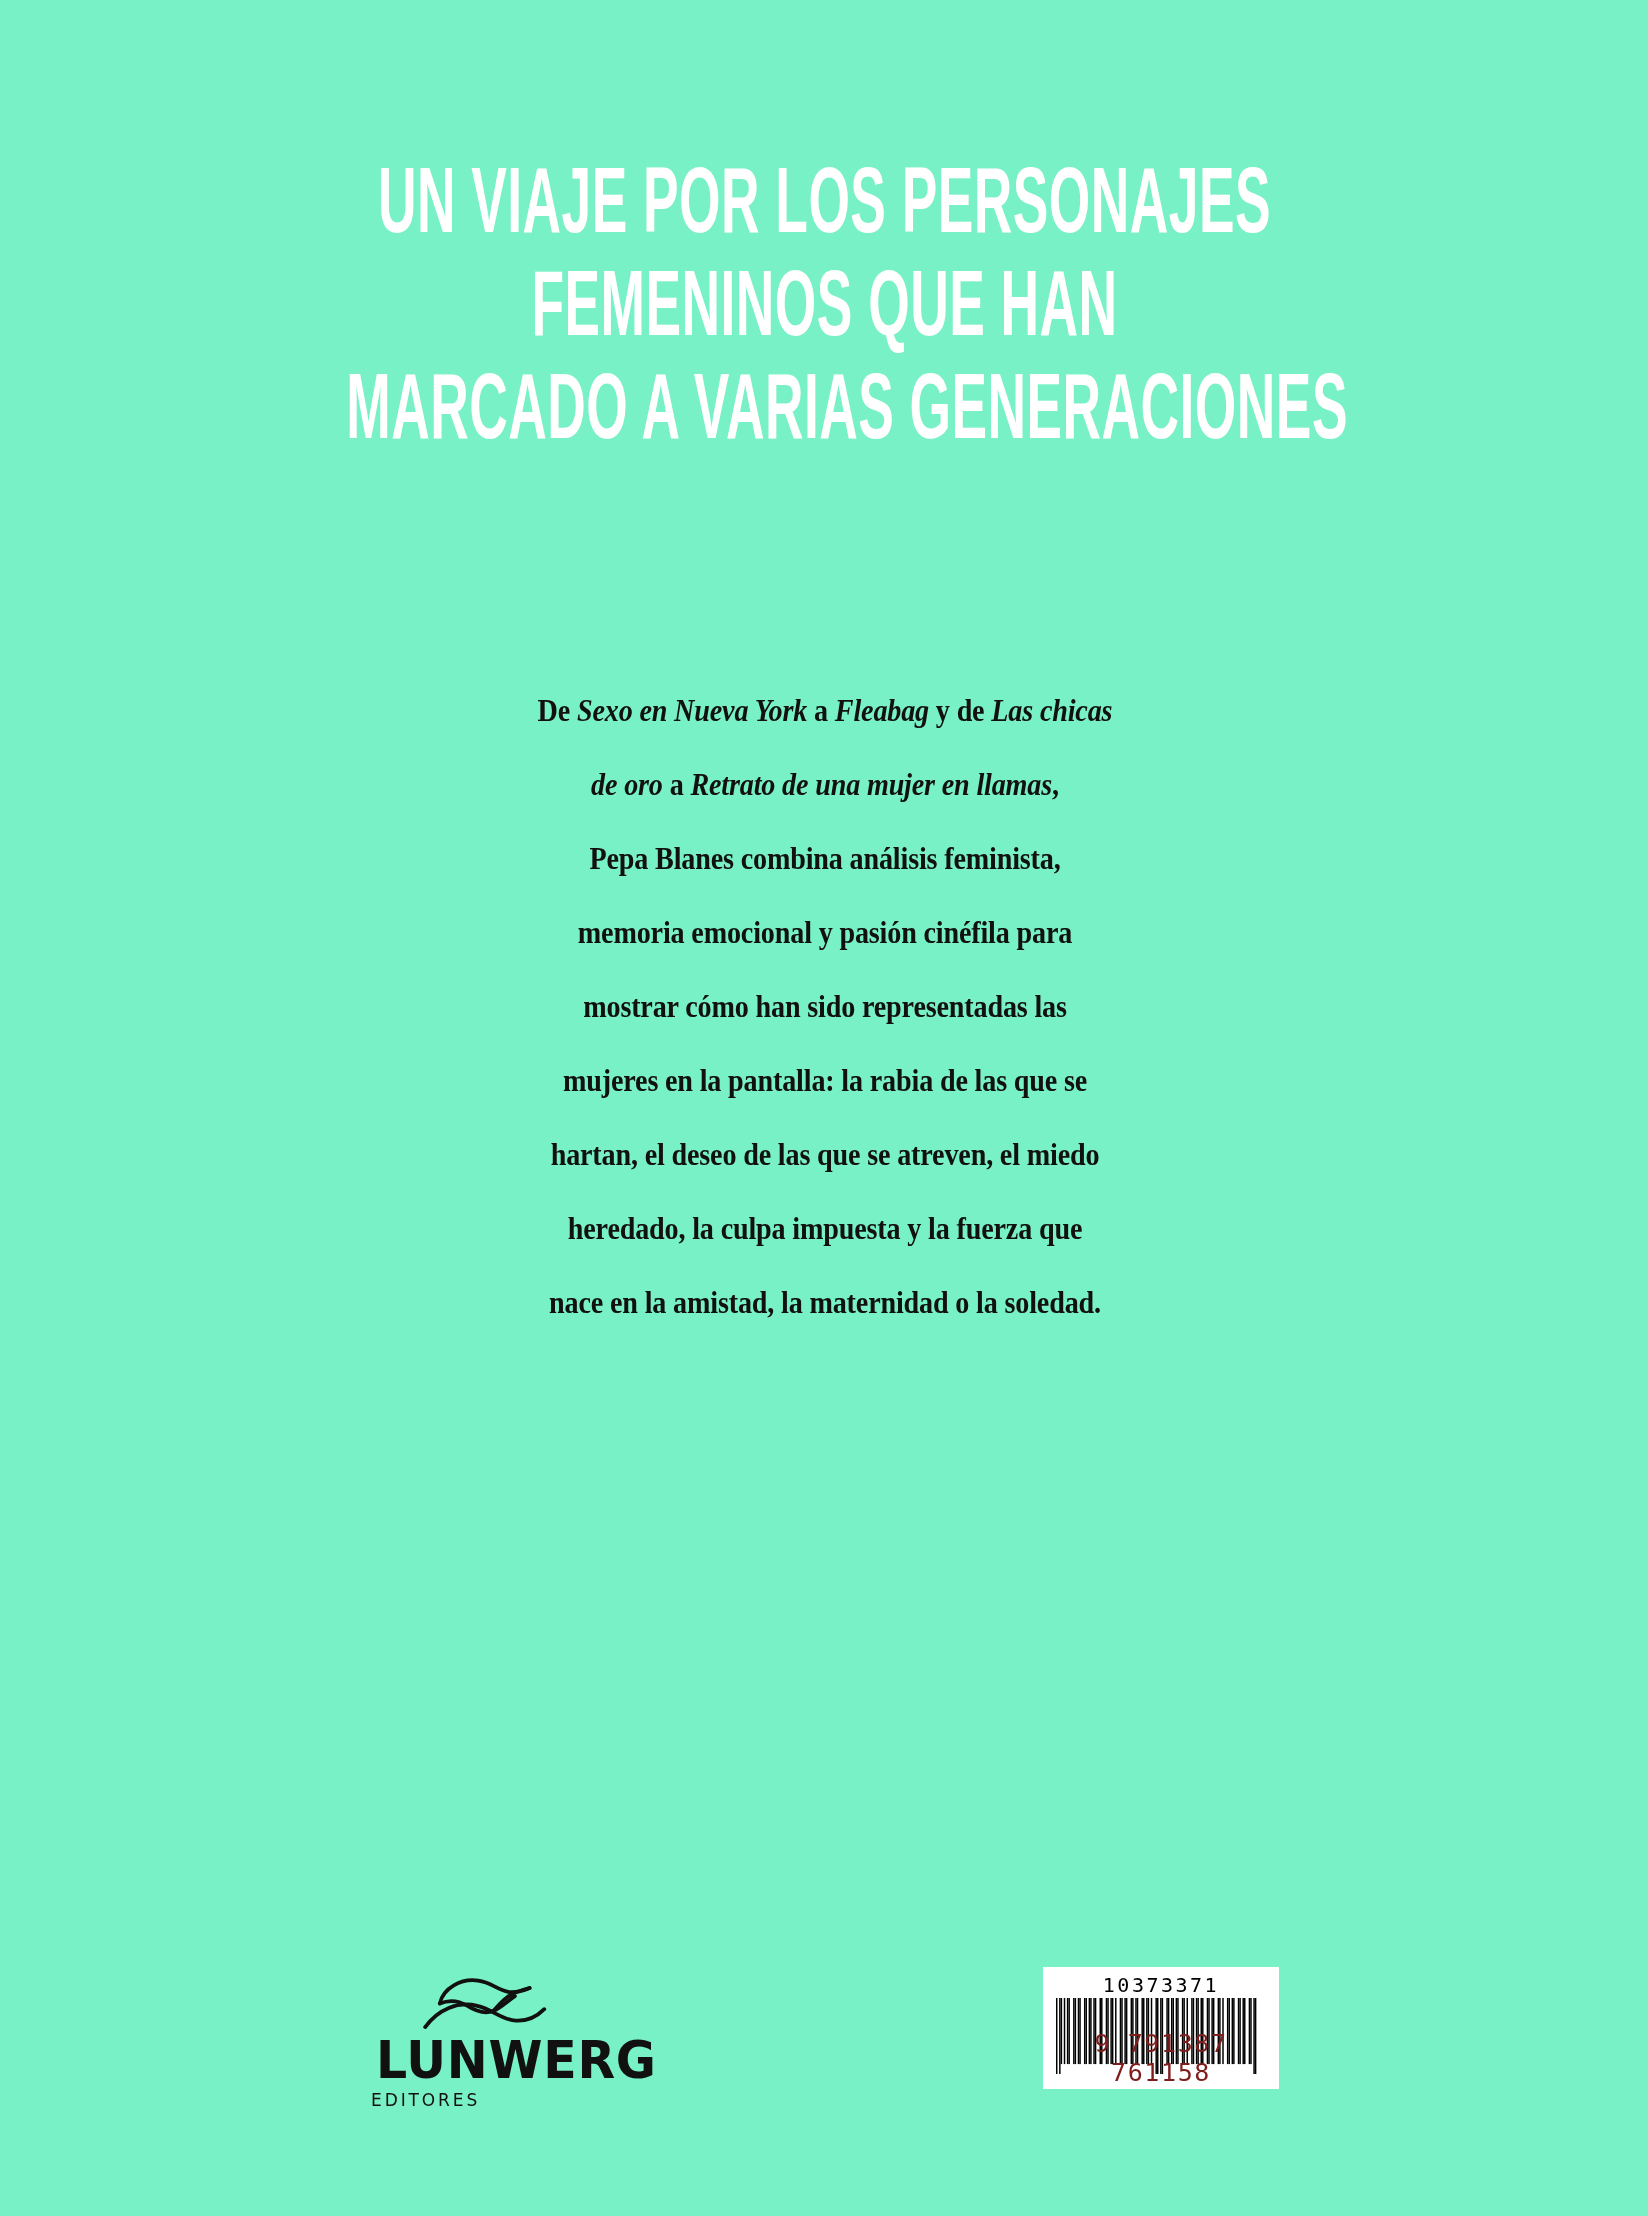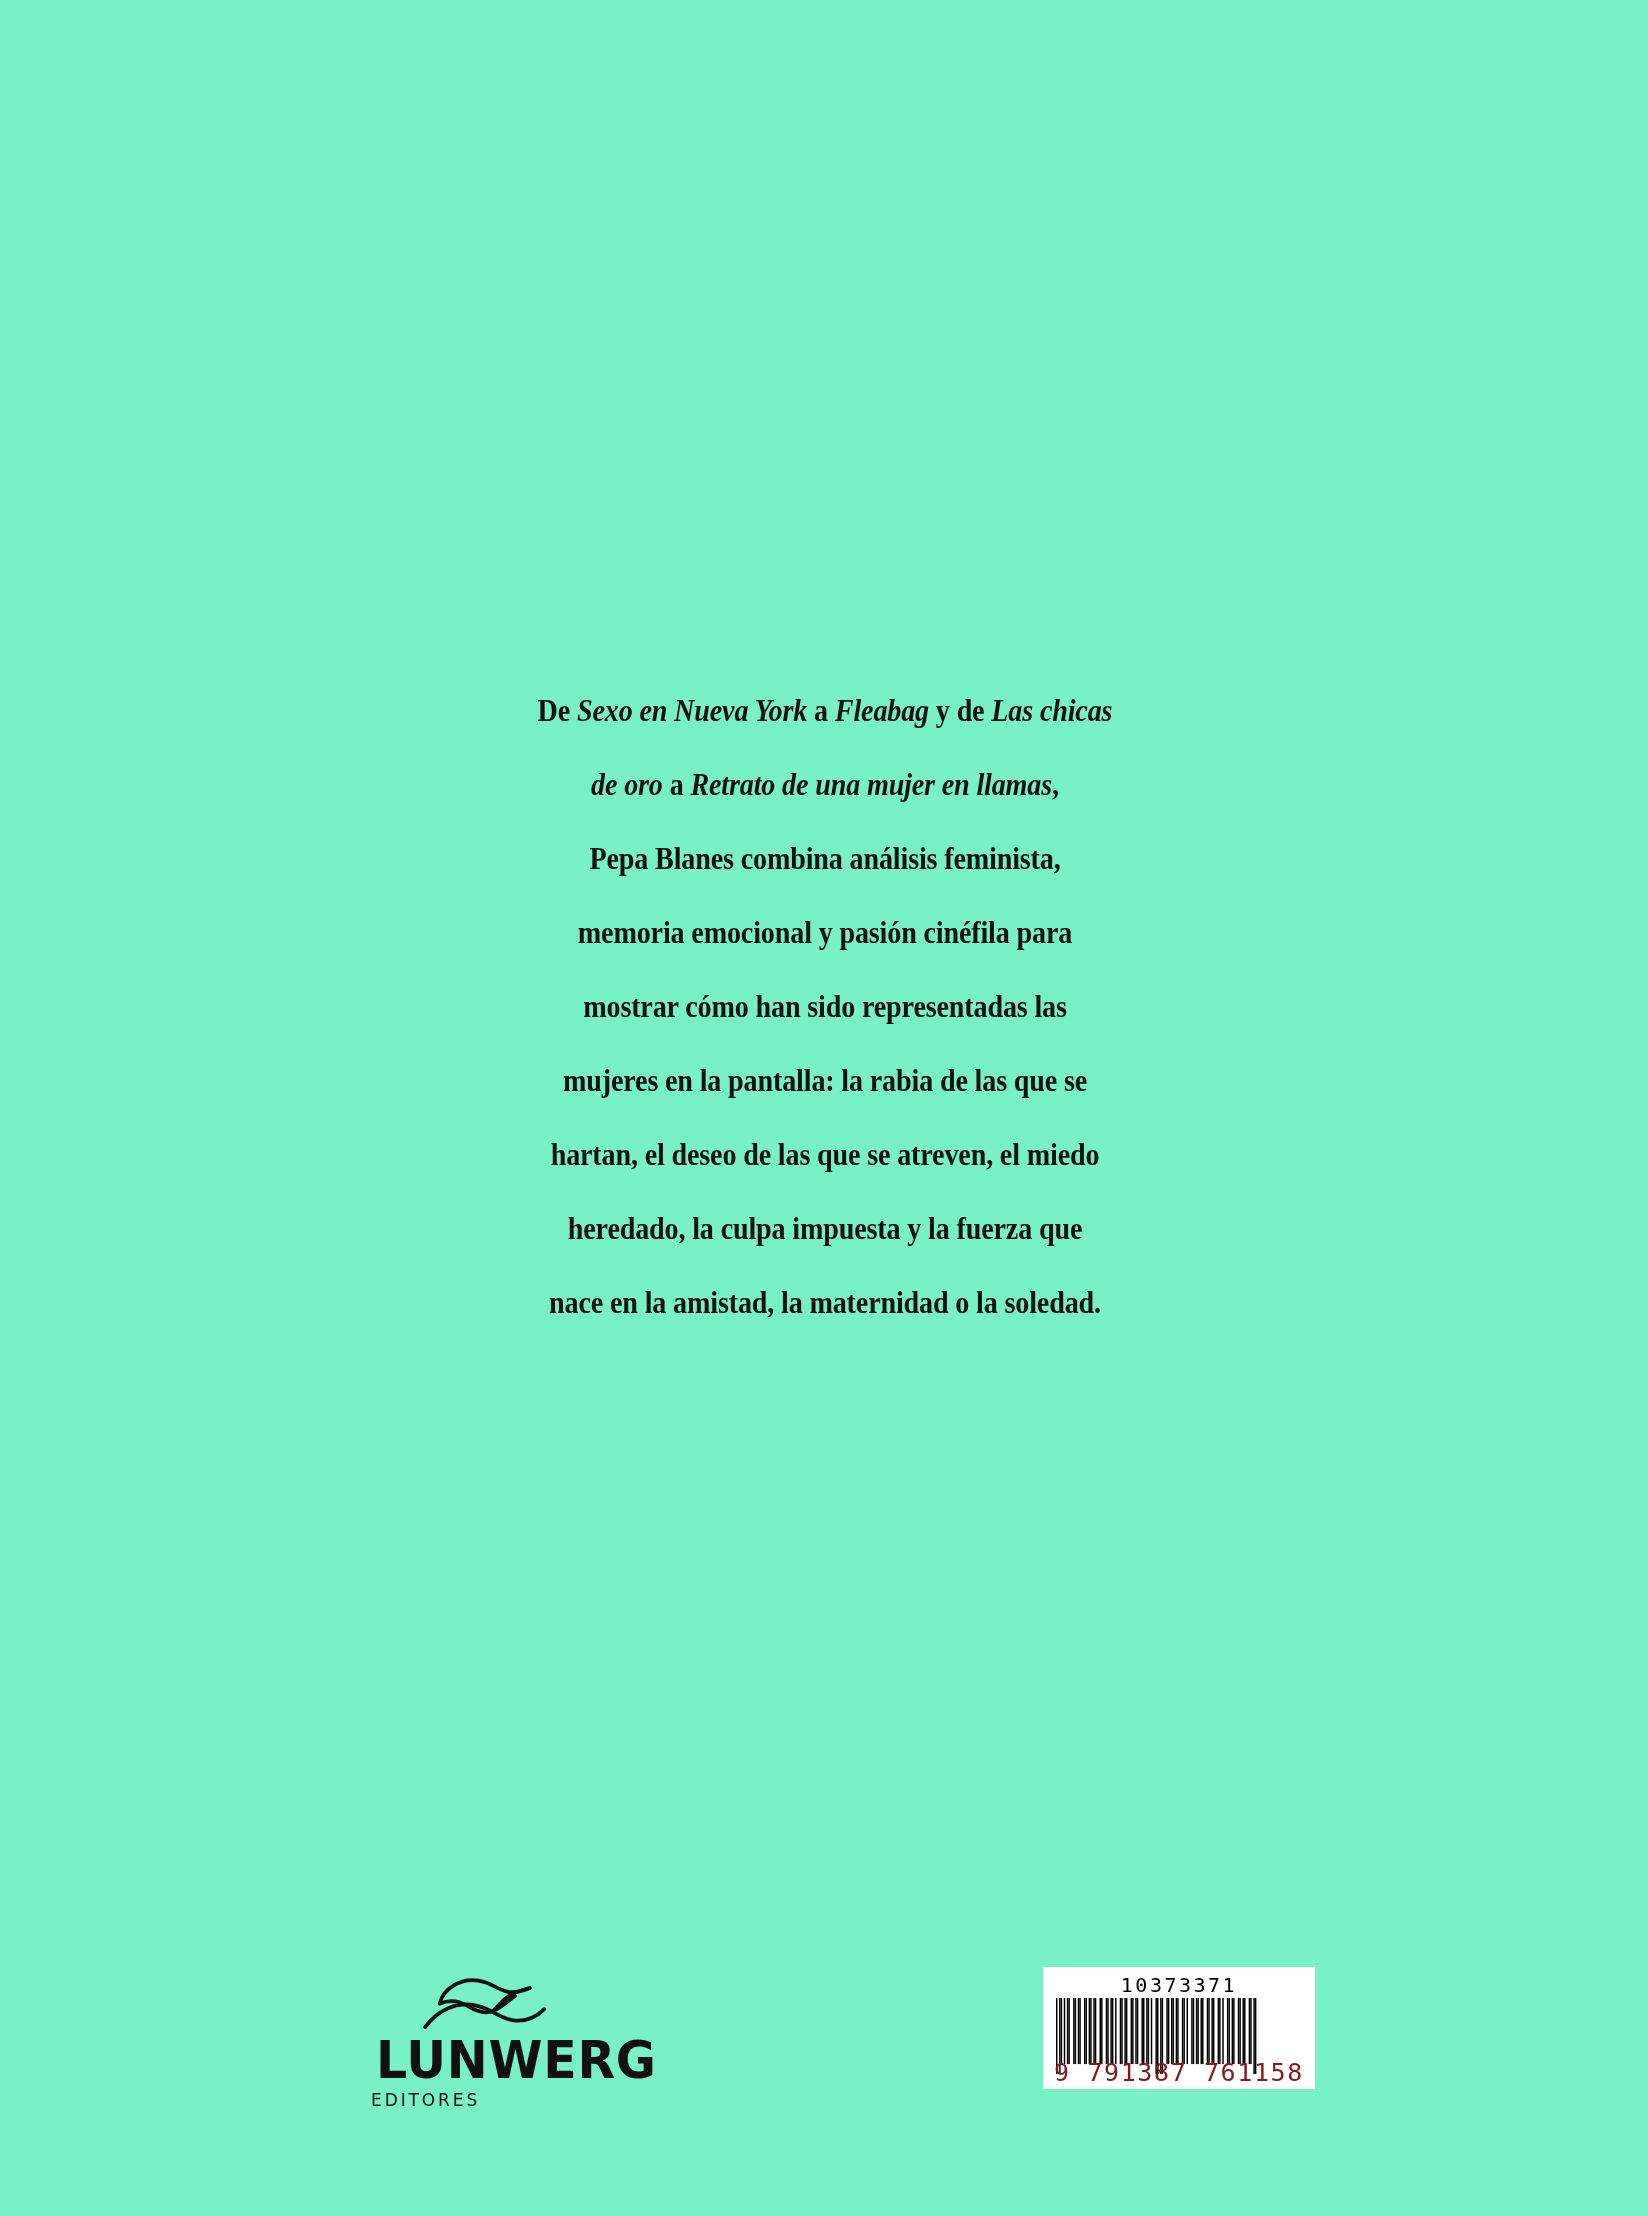--- a/index.html
+++ b/index.html
@@ -120,21 +120,21 @@
     letter-spacing: 2.9px;
     color: #111111;
     margin-top: 3.3px;
   }
 
   
   .barcode {
     position: absolute;
     left: 1043px;
     top: 13px;
-    width: 272px;
+    width: 236px;
     height: 122px;
     background: #ffffff;
     box-sizing: border-box;
     padding: 0;
   }
   .barcode-topnum {
     position: absolute;
     top: 5.7px;
     left: 0;
     width: 100%;
@@ -162,20 +162,25 @@
     font-size: 25px;
     letter-spacing: 1.6px;
     color: #7f1d1d;
   }
 </style>
 </head>
 <body>
 
 <div class="page">
 
+  <div class="headline">
+    <span class="headline-line l1">UN VIAJE POR LOS PERSONAJES</span>
+    <span class="headline-line l2">FEMENINOS QUE HAN</span>
+    <span class="headline-line l3">MARCADO A VARIAS GENERACIONES</span>
+  </div>
 
   <div class="blurb">
     <p class="para">
         <span class="ln">De <i>Sexo en Nueva York</i> a <i>Fleabag</i> y de <i>Las chicas</i></span>
         <span class="ln"><i>de oro</i> a <i>Retrato de una mujer en llamas</i>,</span>
         <span class="ln">Pepa Blanes combina análisis feminista,</span>
         <span class="ln">memoria emocional y pasión cinéfila para</span>
         <span class="ln">mostrar cómo han sido representadas las</span>
         <span class="ln">mujeres en la pantalla: la rabia de las que se</span>
         <span class="ln">hartan, el deseo de las que se atreven, el miedo</span>

